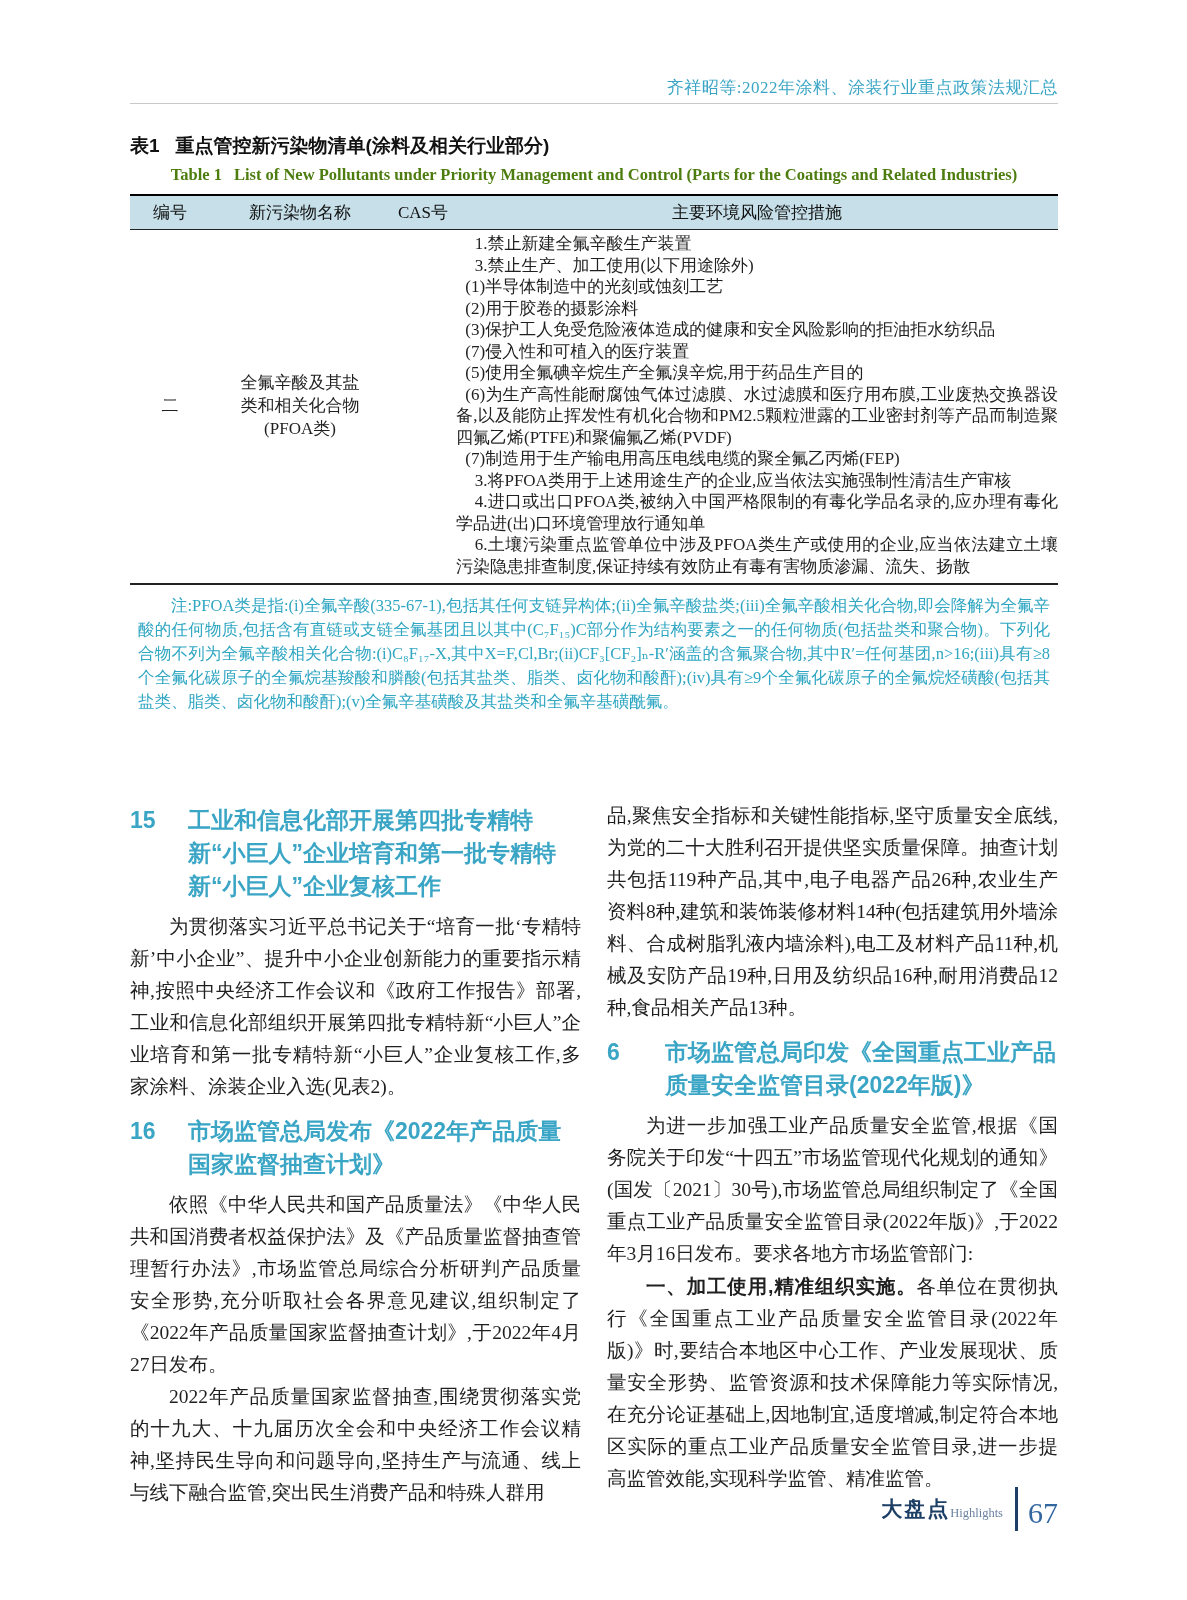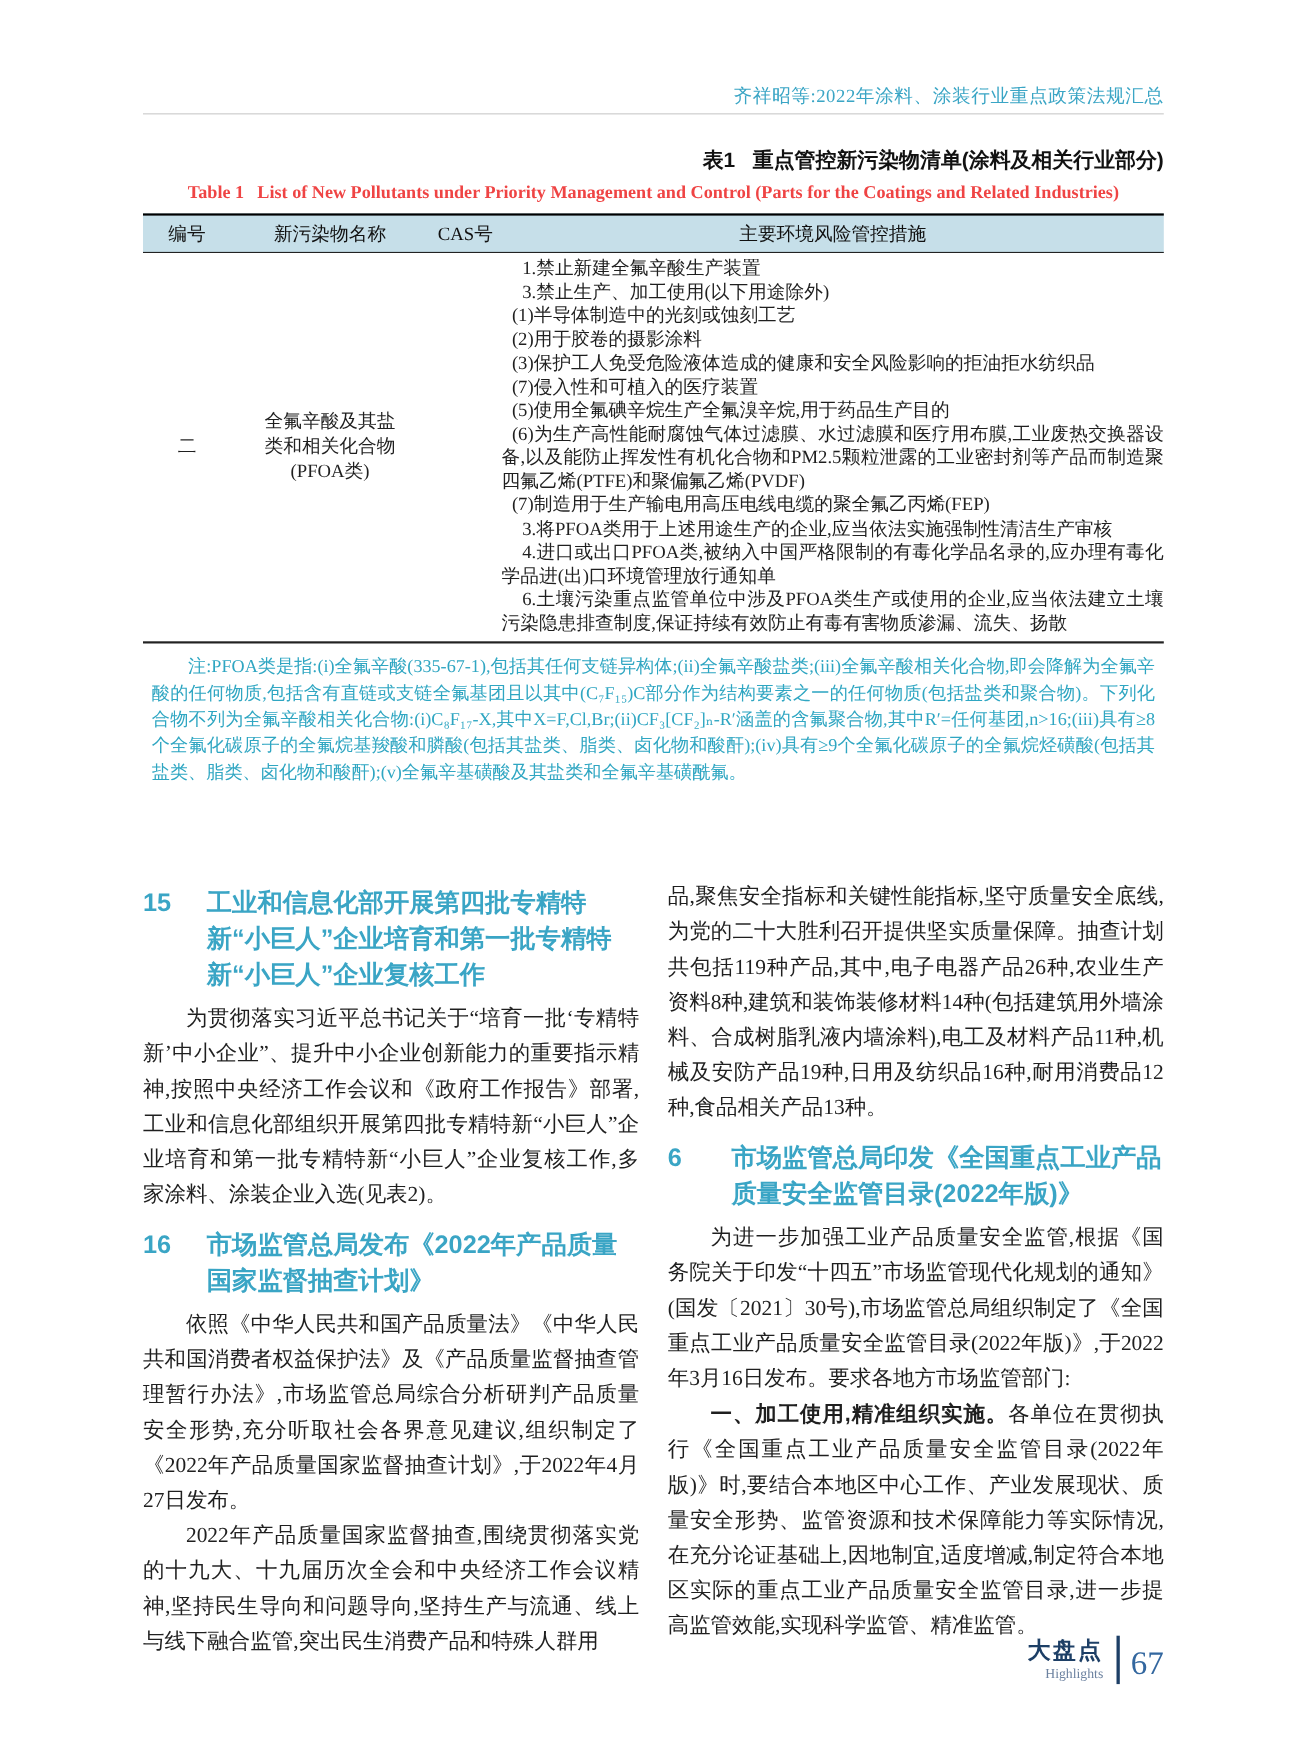--- a/index.html
+++ b/index.html
@@ -12,26 +12,26 @@
     position:absolute;top:76px;left:130px;width:928px;
     text-align:right;font-size:17px;color:#3aa5c5;letter-spacing:.5px;
   }
   .header-rule{
     position:absolute;top:103px;left:130px;width:928px;height:0;
     border-top:1px solid #c9c9c9;
   }
   
   .table-area{position:absolute;top:133px;left:130px;width:928px;}
   .tbl-title-zh{
-    text-align:right;font-family:"Liberation Sans","DejaVu Sans",sans-serif;
+    text-align:left;font-family:"Liberation Sans","DejaVu Sans",sans-serif;
     font-weight:bold;font-size:19px;color:#111;
   }
   .tbl-title-zh .gap{display:inline-block;width:16px;}
   .tbl-title-en{
-    text-align:center;font-weight:bold;font-size:16.5px;color:#ef4444;margin-top:6px;
+    text-align:center;font-weight:bold;font-size:16.5px;color:#4d7c0f;margin-top:6px;
   }
   .tbl-title-en .gap{display:inline-block;width:12px;}
   .tbl{margin-top:9px;}
   .tbl-head{
     display:flex;align-items:center;height:33px;
     background:#c6dfe9;border-top:2px solid #000000;border-bottom:1px solid #222;
     font-size:17px;color:#111;
   }
   .tbl-body{
     display:flex;align-items:stretch;padding:3px 0 6px;border-bottom:2px solid #222;
@@ -68,21 +68,21 @@
   .sec-num{width:58px;flex:none;}
   .sec-title{flex:1;}
   .para{margin:0;text-indent:2em;}
   .para.cont{text-indent:0;}
   .para b{font-family:"Liberation Sans","DejaVu Sans",sans-serif;font-weight:bold;}
   
   .footer{
     position:absolute;top:1487px;left:130px;width:928px;
     display:flex;justify-content:flex-end;align-items:center;
   }
-  .footer-label{display:flex;flex-direction:column;align-items:flex-end;}
+  .footer-label{display:flex;align-items:flex-end;}
   .f-zh{
     font-family:"Liberation Sans","DejaVu Sans",sans-serif;font-weight:bold;
     font-size:21px;line-height:1.1;color:#1d3f66;letter-spacing:2px;
   }
   .f-en{font-size:12.5px;color:#6c82a0;margin-top:2px;}
   .f-bar{width:3px;height:44px;background:#1d3f66;margin:0 10px 0 12px;flex:none;}
   .f-page{font-size:30px;color:#33679f;margin-top:8px;}
 </style>
 </head>
 <body>

